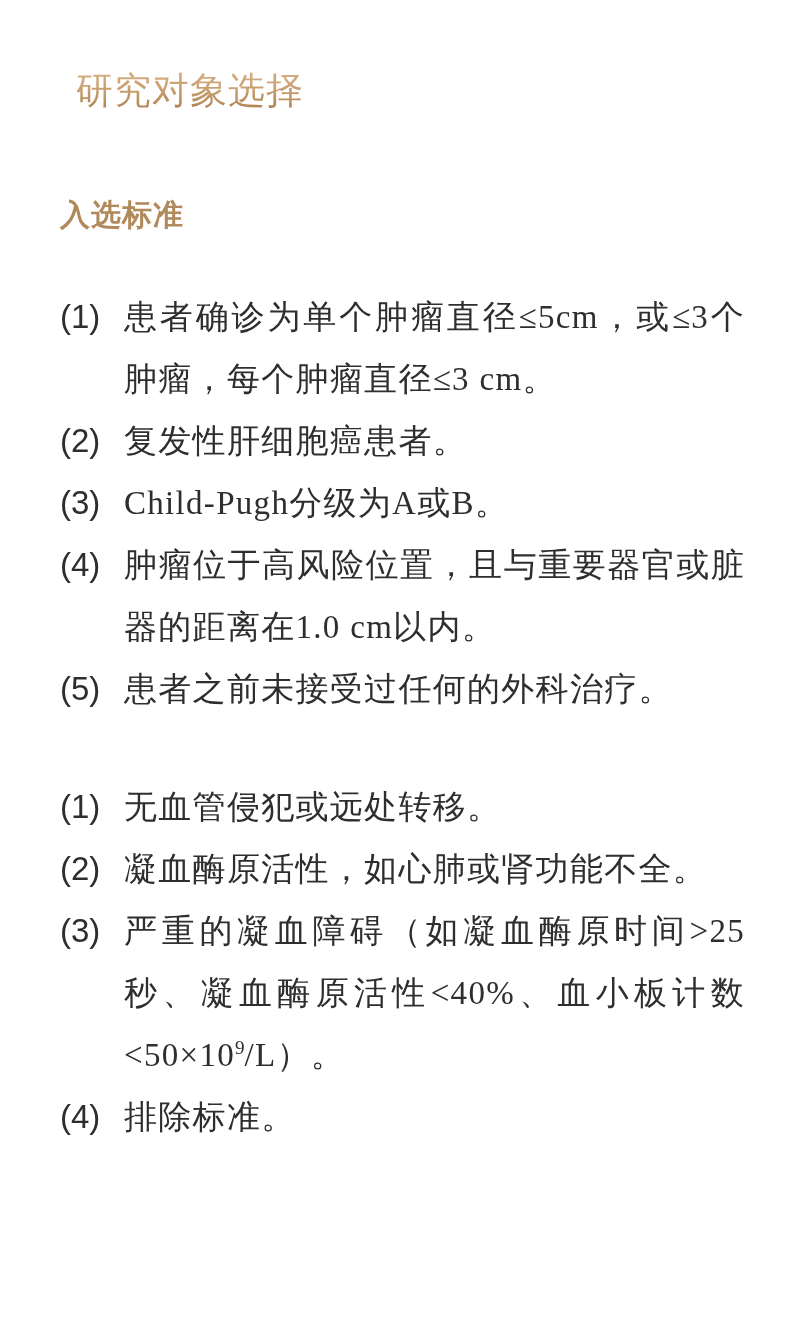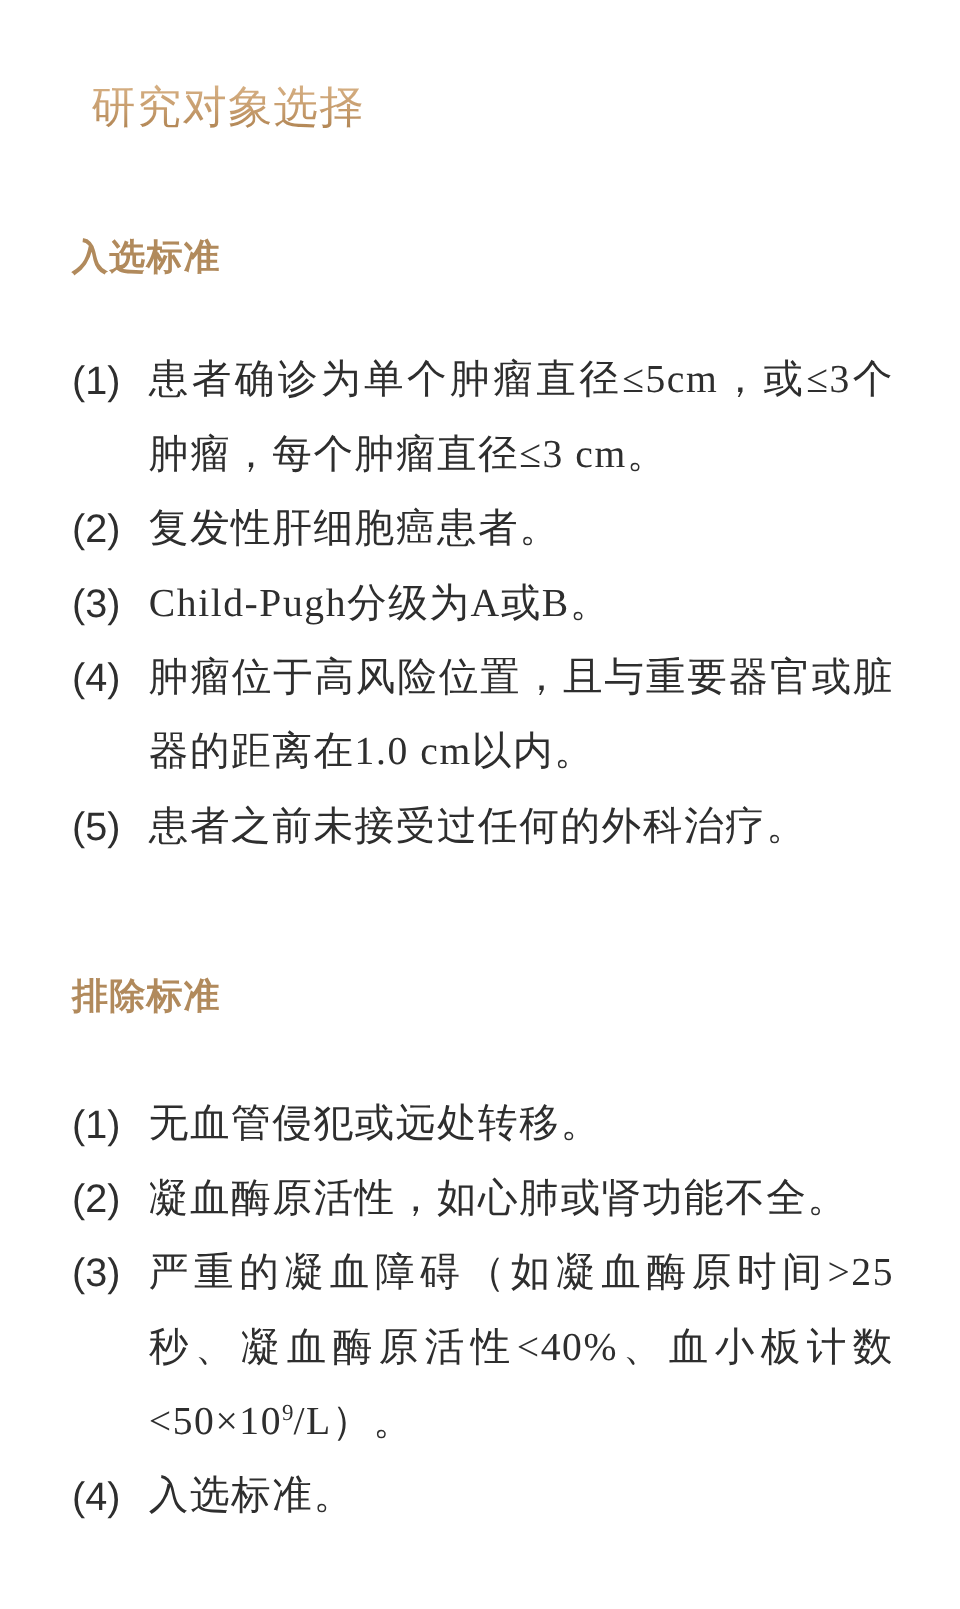--- a/index.html
+++ b/index.html
@@ -106,40 +106,39 @@
 
       <div class="item">
         <span class="item-num">(5)</span>
         <span class="item-text">患者之前未接受过任何的外科治疗。</span>
       </div>
 
     </div>
   </section>
 
   <section class="section section--exclusion">
-    <h2 class="section-heading">排除标准</h2>
 
     <div class="criteria-list">
 
       <div class="item">
         <span class="item-num">(1)</span>
         <span class="item-text">无血管侵犯或远处转移。</span>
       </div>
 
       <div class="item">
         <span class="item-num">(2)</span>
         <span class="item-text">凝血酶原活性，如心肺或肾功能不全。</span>
       </div>
 
       <div class="item">
         <span class="item-num">(3)</span>
         <span class="item-text"><span>严重的凝血障碍（如凝血酶原时间&gt;25秒、凝血酶原活性&lt;40%、血小板计数&lt;50×10</span><sup>9</sup><span>/L）。</span></span>
       </div>
 
       <div class="item">
         <span class="item-num">(4)</span>
-        <span class="item-text">入选标准。</span>
+        <span class="item-text">排除标准。</span>
       </div>
 
     </div>
   </section>
 
 </div>
 
 </body></html>

